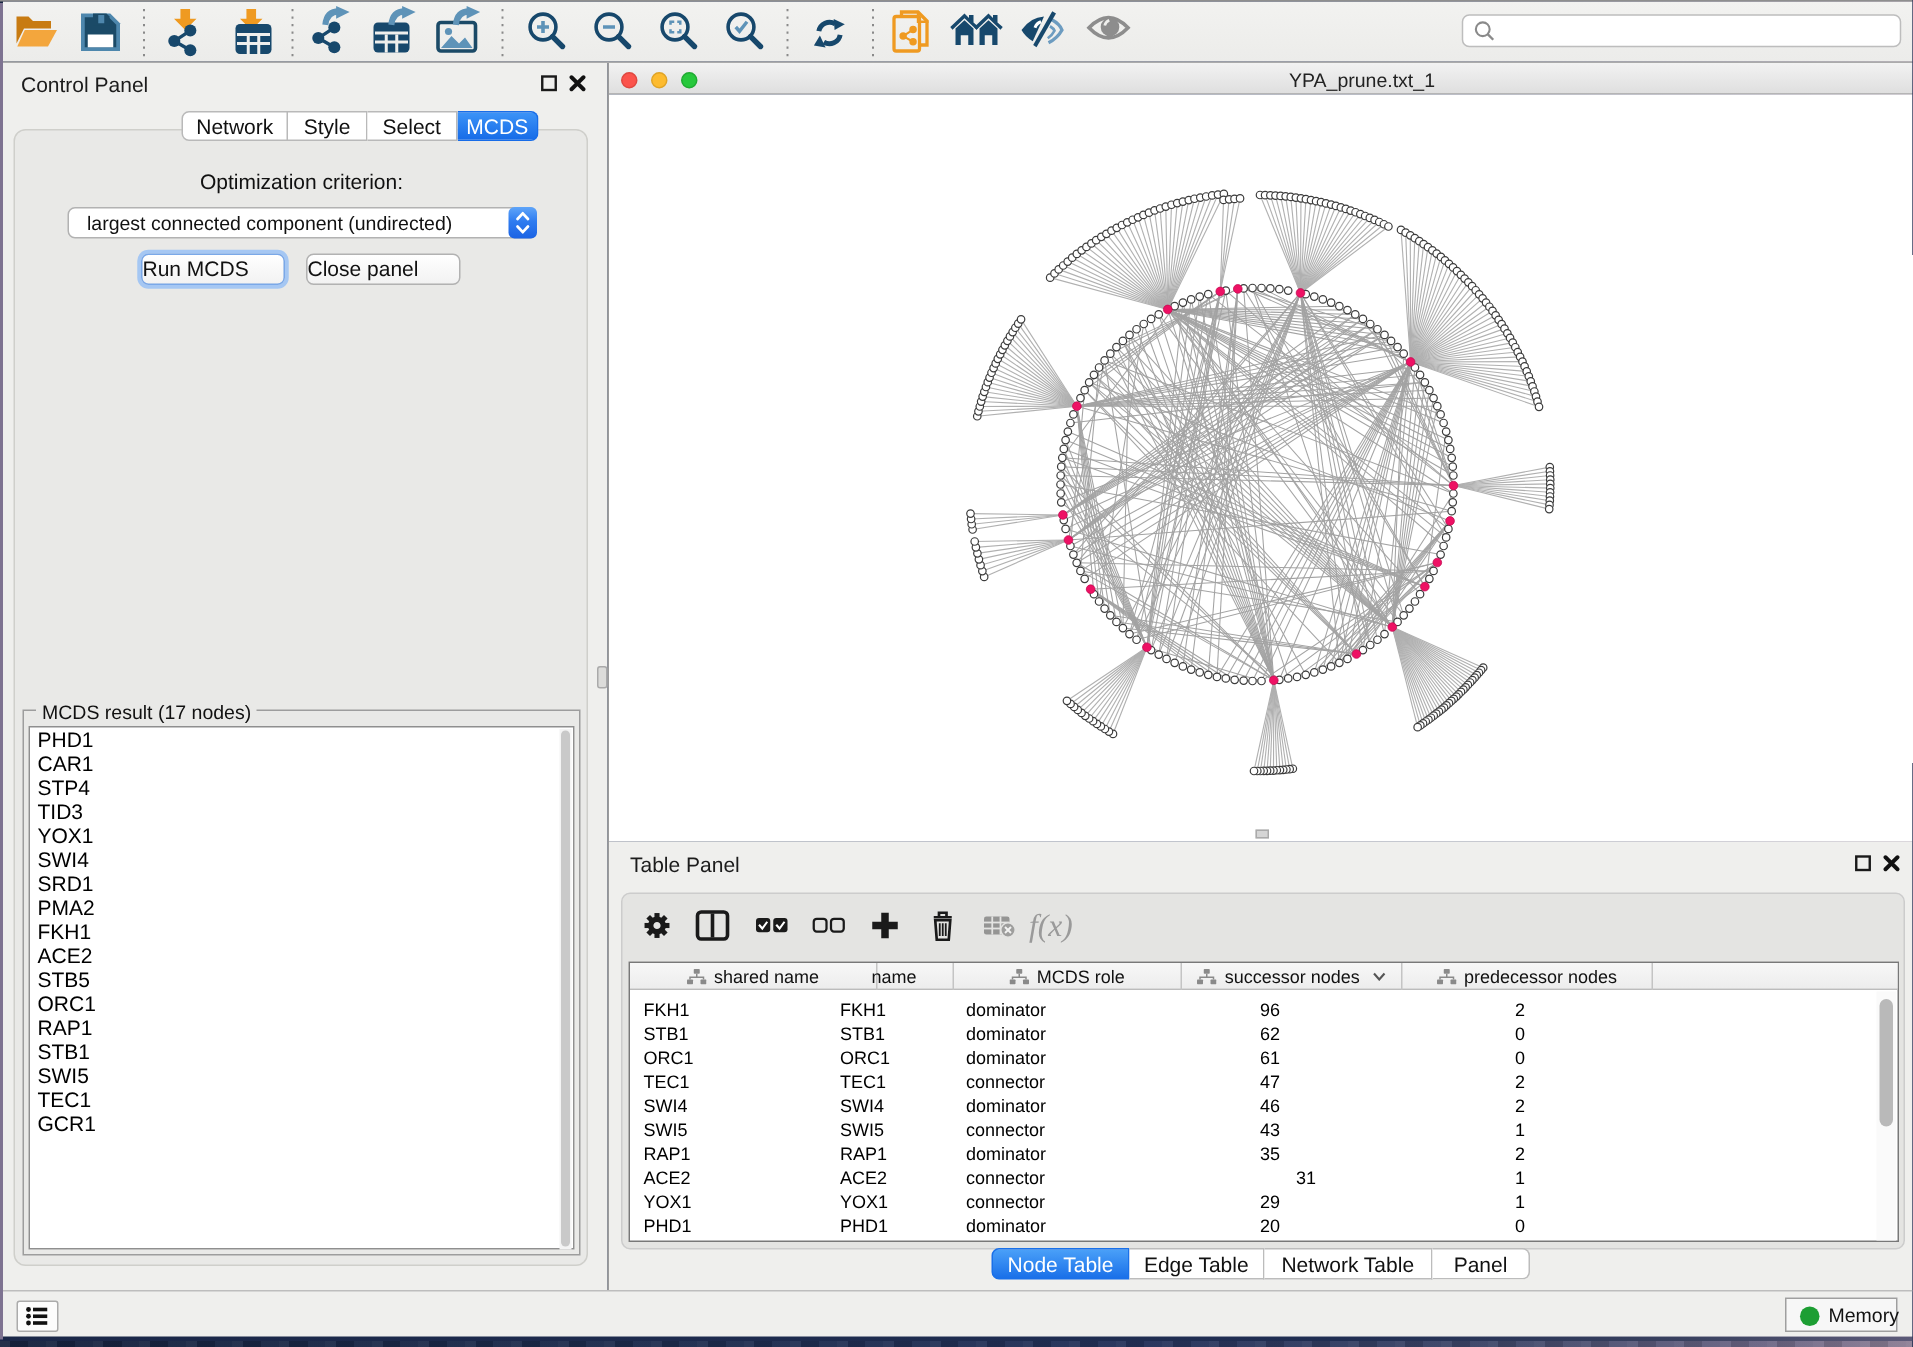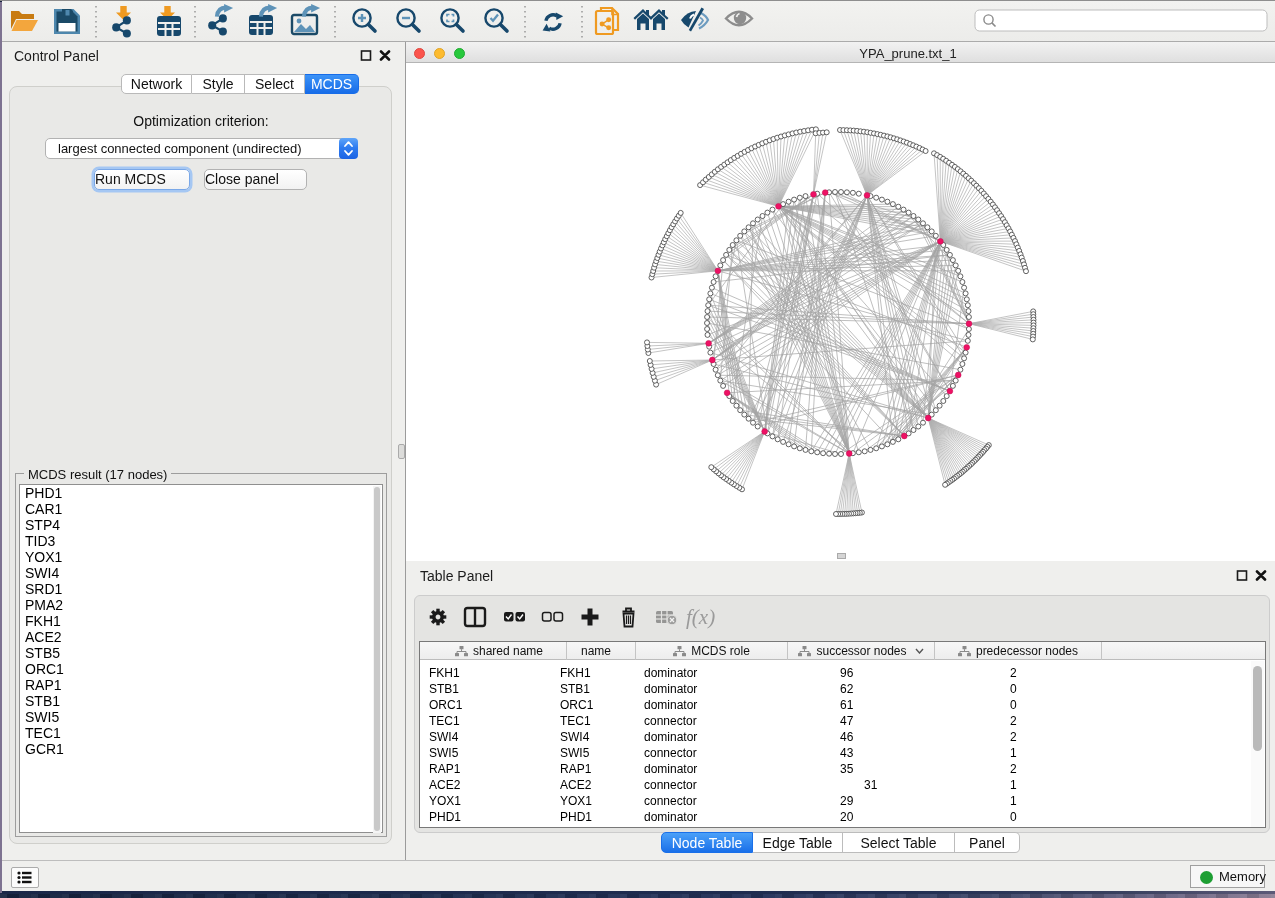--- a/index.html
+++ b/index.html
@@ -1116,21 +1116,21 @@
           <line x1="11" y1="0" x2="11" y2="12"></line>
         </g>
         <circle cx="16" cy="9" r="4.8" fill="#666" stroke="#e4e4e2" stroke-width="1"></circle>
         <path d="M14 7 L18 11 M18 7 L14 11" stroke="#fff" stroke-width="1.3"></path>
       </g>
       <text x="271" y="28" font-family="Liberation Serif, serif" font-style="italic" font-size="21" fill="#9a9a9a">f(x)</text>
     </svg>
   </div>
 <div id="ttable" class="abs">
   <div id="thead">
-      <div class="hcell" style="left:12px;width:135px"><svg width="13" height="11" viewBox="0 0 13 11" style="margin-right:5px">
+      <div class="hcell" style="left:0;width:165px"><svg width="13" height="11" viewBox="0 0 13 11" style="margin-right:5px">
           <g fill="#8a8a8a">
             <rect x="4.5" y="0" width="4" height="3.2" rx="0.5"></rect>
             <rect x="0" y="7" width="4" height="3.2" rx="0.5"></rect>
             <rect x="9" y="7" width="4" height="3.2" rx="0.5"></rect>
             <path d="M6.5 3.2 V5.5 M2 7 V5.5 H11 V7" stroke="#8a8a8a" fill="none"></path>
           </g>
         </svg>shared name</div>
       <div class="hcell" style="left:137px;width:79px">name</div>
       <div class="hcell" style="left:216px;width:152px"><svg width="13" height="11" viewBox="0 0 13 11" style="margin-right:5px">
           <g fill="#8a8a8a">
@@ -1229,21 +1229,21 @@
       <span class="tc num" style="left:420px;width:83px">20</span>
       <span class="tc num" style="left:590px;width:79px">0</span>
     </div>
   <div id="tbl-scroll">
       <div id="tbl-thumb"></div>
     </div>
 </div>
 <div id="btabs" class="abs">
   <div class="btab" style="width:92px">Node Table</div>
   <div class="btab" style="width:90px">Edge Table</div>
-  <div class="btab" style="width:112px">Select Table</div>
+  <div class="btab" style="width:112px">Network Table</div>
   <div class="btab" style="width:65px">Panel</div>
 </div>
 
 <div id="sbar" class="abs"></div>
 <div id="listbtn" class="abs">
   <svg width="26" height="19" viewBox="0 0 26 19">
     <circle cx="7" cy="5" r="1.6" fill="#111"></circle>
     <circle cx="7" cy="9.5" r="1.6" fill="#111"></circle>
     <circle cx="7" cy="14" r="1.6" fill="#111"></circle>
     <rect x="10" y="3.8" width="9.5" height="2.4" fill="#111"></rect>

